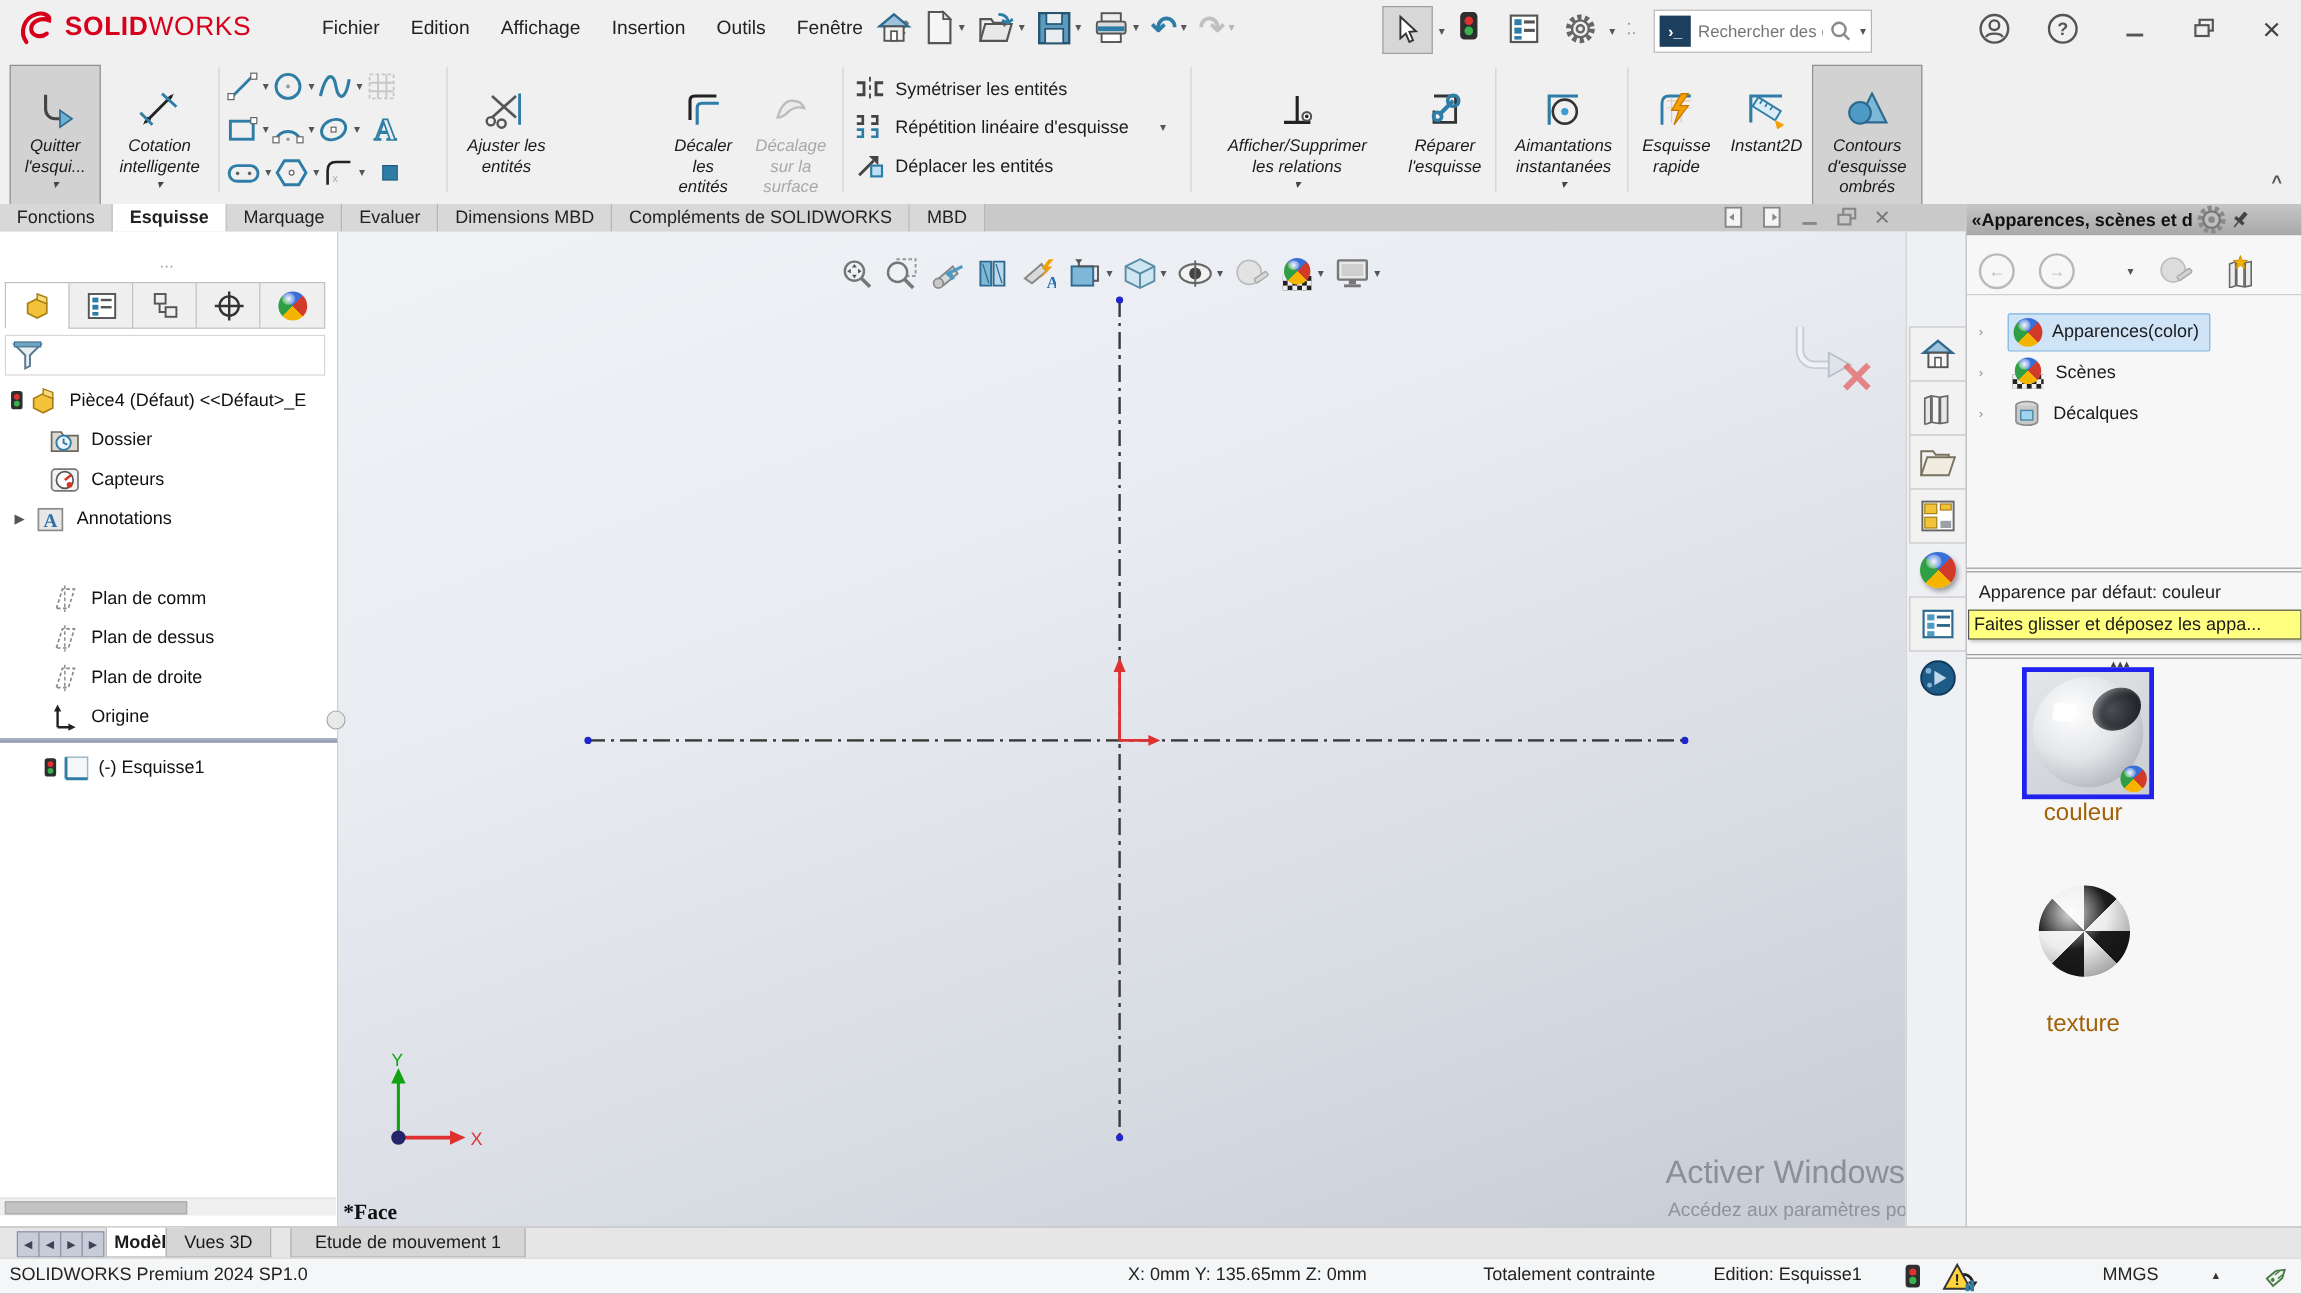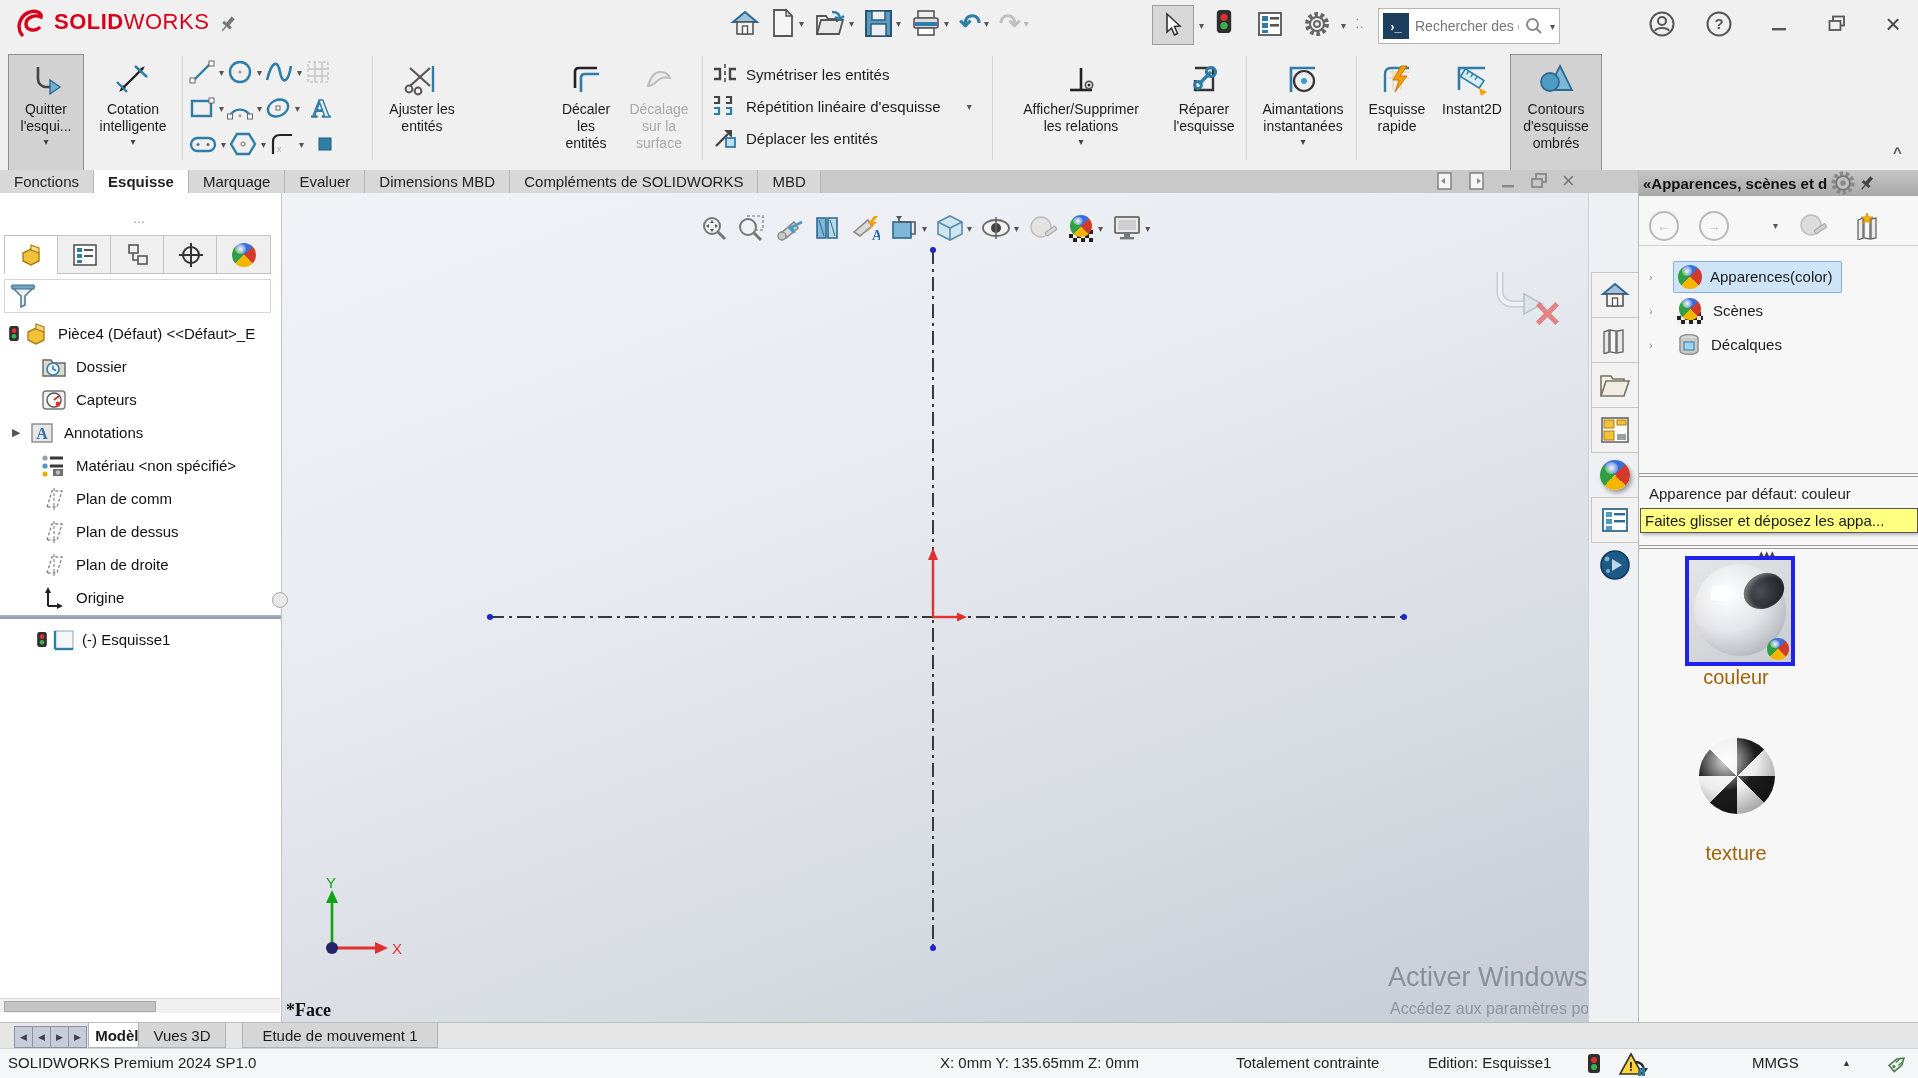--- a/index.html
+++ b/index.html
@@ -17,21 +17,21 @@
   .qat-btn{display:flex;align-items:center;padding:3px 4px;border-radius:3px;}
   .dd{font-size:10px;color:#555;margin-left:3px;}
   .dd.dis{color:#b5b5b5;}
   .toolbox{display:flex;align-items:center;justify-content:center;background:#d7d7d7;border:1px solid #9e9e9e;width:40px;height:38px;}
   .searchbox{display:flex;align-items:center;width:172px;height:34px;background:#fff;border:1px solid #b5b5b5;padding:0 4px;gap:4px;}
   .searchbox input{border:none;outline:none;flex:1;font-size:14px;color:#444;font-family:"Liberation Sans",sans-serif;background:transparent;width:90px;}
   .prompt-sq{width:26px;height:26px;background:#1d3f5e;color:#fff;font-size:13px;display:flex;align-items:center;justify-content:center;font-weight:bold;}
   .wbtn{width:46px;height:34px;display:flex;align-items:center;justify-content:center;color:#444;}
   
   #ribbon{position:absolute;left:0;top:48px;width:1918px;height:122px;background:#f0f0f0;}
-  .rbtn{position:absolute;top:6px;height:108px;display:flex;flex-direction:column;align-items:center;justify-content:flex-start;padding-top:8px;border:1px solid transparent;}
+  .rbtn{position:absolute;top:6px;height:108px;display:flex;flex-direction:column;align-items:center;justify-content:flex-start;padding-top:20px;border:1px solid transparent;font-style:italic;}
   .rbtn.sel{background:#d2d2d2;border:1px solid #8f8f8f;}
   .rbtn.dis .rlabel{color:#a9a9a9;}
   .rlabel{font-size:14px;line-height:17px;text-align:center;white-space:pre-line;margin-top:4px;}
   .ricon{height:34px;display:flex;align-items:center;justify-content:center;}
   .rarrow{font-size:10px;color:#444;margin-top:1px;}
   .sep-v{position:absolute;top:8px;width:1px;height:104px;background:#d2d2d2;}
   .pal-row{position:absolute;left:188px;display:flex;align-items:center;gap:2px;height:32px;}
   .pal-cell{display:flex;align-items:center;}
   .list-row{position:absolute;display:flex;align-items:center;gap:8px;height:28px;font-size:15px;}
   
@@ -90,20 +90,28 @@
 
 <div id="root">
 
   <div id="menubar">
     <div class="brand">
       <svg width="34" height="30" viewBox="0 0 34 30">
         <path d="M8 26 C2 18 6 6 16 3 C22 1 28 4 27 8 C20 5 12 9 12 15 C12 21 20 23 25 19" fill="none" stroke="#d6001c" stroke-width="3.4" stroke-linecap="round"></path>
       </svg>
       <span class="brand-text"><b class="brand-bold">SOLID</b><span>WORKS</span></span>
     </div>
+    <div style="display:flex;margin-left:46px;">
+      <span class="menu-item">Fichier</span>
+      <span class="menu-item">Edition</span>
+      <span class="menu-item">Affichage</span>
+      <span class="menu-item">Insertion</span>
+      <span class="menu-item">Outils</span>
+      <span class="menu-item">Fenêtre</span>
+    </div>
     <span style="margin-left:8px;">
       <svg width="22" height="22" viewBox="0 0 22 22">
           <g transform="rotate(40 11 11)">
             <rect x="9" y="3" width="4" height="9" fill="#777"></rect>
             <rect x="6" y="11" width="10" height="3" fill="#777"></rect>
             <rect x="10.3" y="14" width="1.4" height="6" fill="#777"></rect>
           </g>
         </svg>
     </span>
 
@@ -623,34 +631,20 @@
       <span class="expander" style="margin-left:12px;">▶</span>
       <span class="ti" style="width:28px;margin-left:2px;">
         <svg width="24" height="22" viewBox="0 0 24 22">
             <rect x="2" y="2" width="20" height="18" fill="#e7e7e7" stroke="#8a8a8a" stroke-width="1.4"></rect>
             <text x="12" y="17" text-anchor="middle" font-size="16" font-weight="bold" fill="#2b6fa8" font-family="Liberation Serif">A</text>
           </svg>
         </span>
       <span style="margin-left:8px;">Annotations</span>
     </div>
 
-    <div class="tree-row" style="top:256px;">
-      <span class="ti" style="width:28px;margin-left:40px;">
-        <svg width="26" height="24" viewBox="0 0 26 24">
-            <circle cx="4" cy="4" r="2.6" fill="#9aa0a6"></circle>
-            <rect x="9" y="2.5" width="13" height="3" fill="#3a3a3a"></rect>
-            <circle cx="4" cy="12" r="2.6" fill="#4d9bc4"></circle>
-            <rect x="9" y="10.5" width="13" height="3" fill="#3a3a3a"></rect>
-            <circle cx="4" cy="20" r="2.6" fill="#e2b007"></circle>
-            <path d="M12 15 h10 v7 h-10 z" fill="#6f6f6f"></path>
-            <circle cx="17" cy="18.5" r="2.2" fill="#bdbdbd"></circle>
-          </svg>
-        </span>
-      <span style="margin-left:8px;">Matériau &lt;non spécifié&gt;</span>
-    </div>
 
     <div class="tree-row" style="top:289px;">
       <span class="ti" style="width:28px;margin-left:40px;">
         <svg width="26" height="24" viewBox="0 0 26 24">
             <polygon points="6,20 11,4 21,4 16,20" fill="none" stroke="#8a8a8a" stroke-width="1.4" stroke-dasharray="3 2"></polygon>
             <line x1="13" y1="1" x2="13" y2="23" stroke="#8a8a8a" stroke-width="1.2" stroke-dasharray="3 2"></line>
           </svg>
         </span>
       <span style="margin-left:8px;">Plan de comm</span>
     </div>

